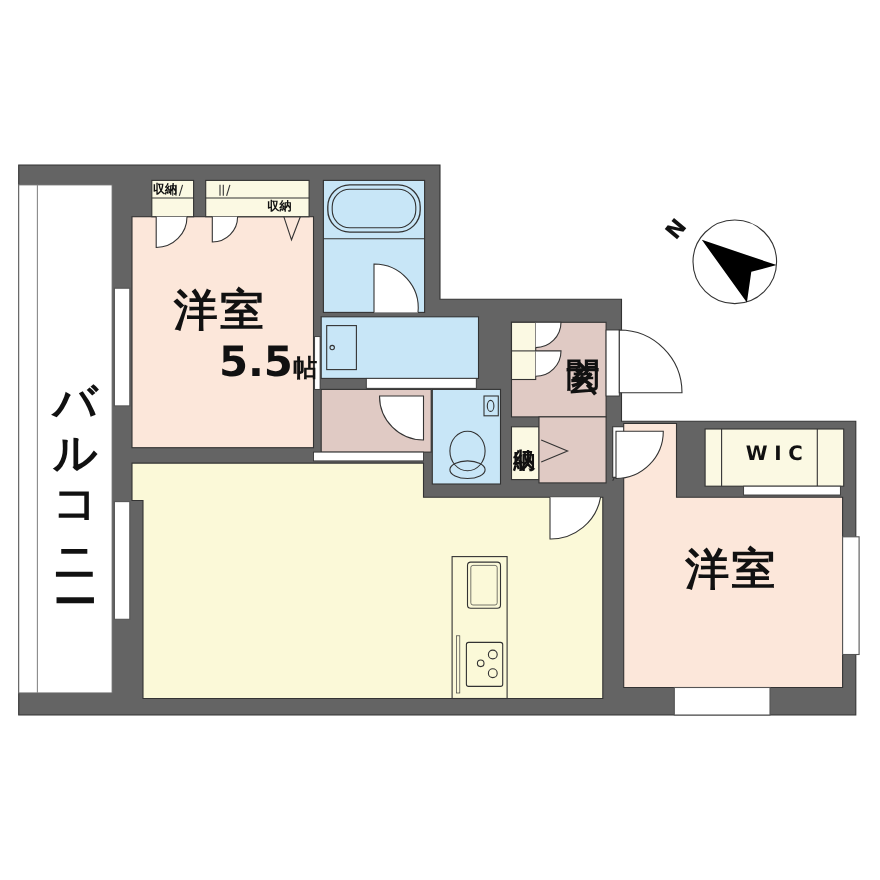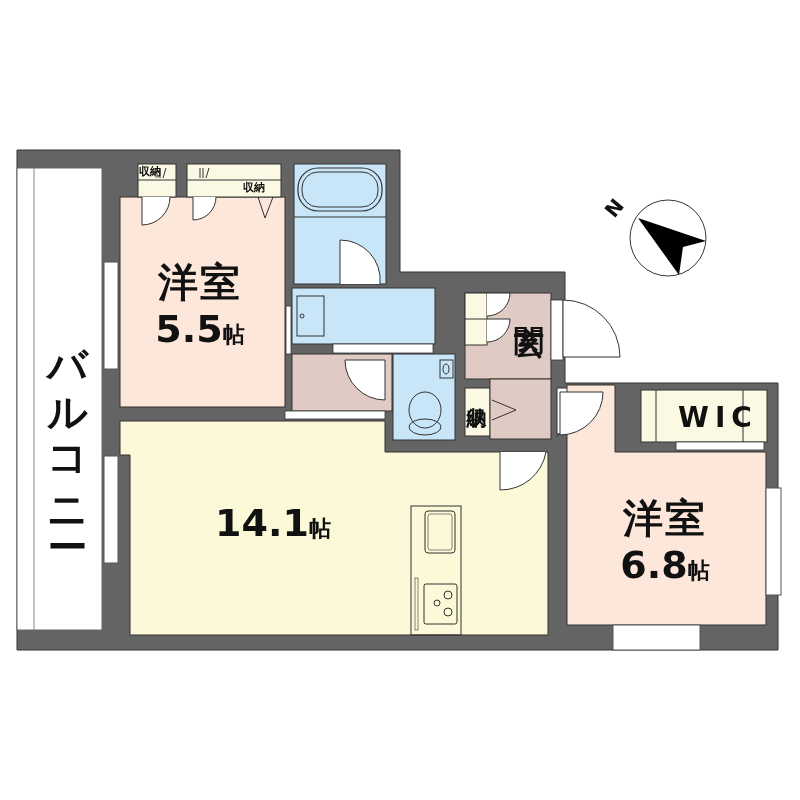--- a/index.html
+++ b/index.html
@@ -1,28 +1,28 @@
 <!DOCTYPE html>
 <html><head>
   <meta charset="utf-8">
   <style>
     html, body { margin: 0; padding: 0; background: #ffffff; }
     body { width: 800px; height: 800px; position: relative; overflow: hidden; font-family: "DejaVu Sans", "Liberation Sans", sans-serif; }
     .plan { position: absolute; left: 0; top: 0; width: 800px; height: 800px; }
     .lbl { position: absolute; color: #111; text-align: center; line-height: 1; font-weight: bold; white-space: nowrap; }
     .room-name { font-size: 40px; letter-spacing: 2px; }
-    .room-size { font-size: 38px; }
+    .room-size { font-size: 38px; margin-left: 44px; }
     .room-size .unit { font-size: 22px; }
     .ldk-name { font-size: 36px; letter-spacing: 16px; font-weight: normal; }
     .small-lbl { font-size: 11px; font-weight: bold; }
     .vert { writing-mode: vertical-rl; }
     .balcony-lbl { font-size: 40px; font-weight: bold; letter-spacing: 6px; }
     .entry-lbl { font-size: 30px; font-weight: bold; }
     .storage-lbl { font-size: 20px; font-weight: bold; }
-    .wic-lbl { font-size: 28px; font-weight: bold; letter-spacing: 6px; }
+    .wic-lbl { font-size: 18px; font-weight: bold; letter-spacing: 6px; }
   </style>
 </head>
 <body>
 
 <svg class="plan" viewBox="0 0 800 800" xmlns="http://www.w3.org/2000/svg">
 
   <g fill="#646464" stroke="#333" stroke-width="1">
     <path d="M17,150 L400,150 L400,272 L565,272 L565,383 L778,383 L778,650 L17,650 Z"></path>
   </g>
 
@@ -140,25 +140,23 @@
 <div class="lbl" style="left:606px;top:198px;font-size:20px;transform:rotate(-50deg);">N</div>
 
 <div class="lbl vert balcony-lbl" style="left:48px;top:320px;">バルコニー</div>
 
 <div class="lbl" style="left:155px;top:262px;width:90px;">
   <div class="room-name">洋室</div>
   <div class="room-size" style="margin-top:8px;"><span>5.5</span><span class="unit">帖</span></div>
 </div>
 
 <div class="lbl" style="left:213px;top:492px;width:120px;">
-  <div class="room-size" style="margin-top:12px;"><span>14.1</span><span class="unit">帖</span></div>
 </div>
 
 <div class="lbl" style="left:615px;top:498px;width:100px;">
   <div class="room-name">洋室</div>
-  <div class="room-size" style="margin-top:8px;"><span>6.8</span><span class="unit">帖</span></div>
 </div>
 
 <div class="lbl vert entry-lbl" style="left:514px;top:302px;">玄関</div>
 <div class="lbl vert storage-lbl" style="left:467px;top:392px;">収納</div>
 <div class="lbl wic-lbl" style="left:678px;top:404px;">WIC</div>
 <div class="lbl small-lbl" style="left:139px;top:166px;">収納</div>
 <div class="lbl small-lbl" style="left:243px;top:182px;">収納</div>
 
 </body></html>

